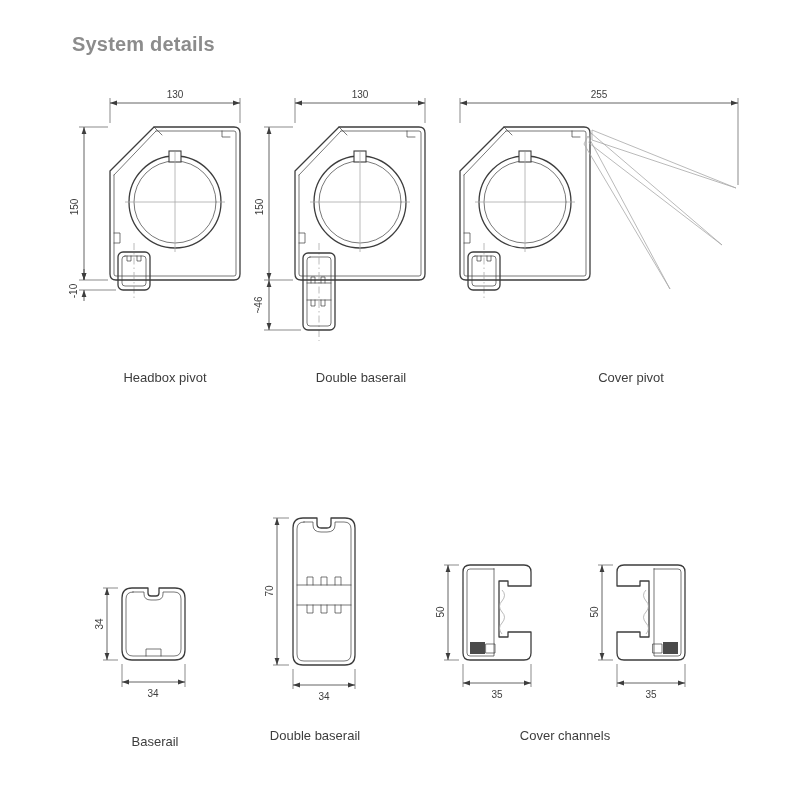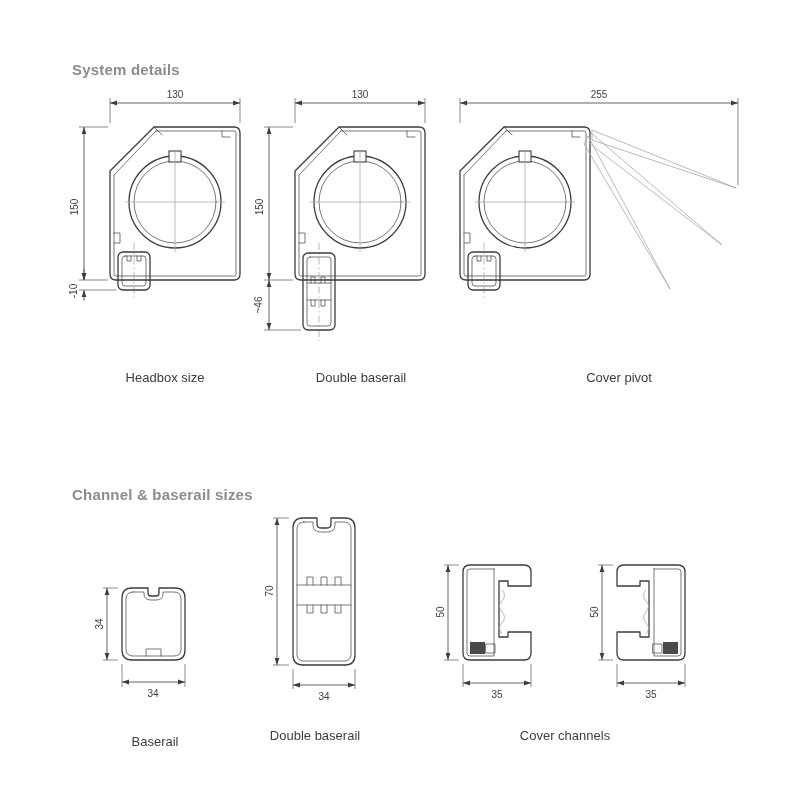--- a/index.html
+++ b/index.html
@@ -13,21 +13,21 @@
   .main  { fill:none; stroke:#3d3d3d; stroke-width:1.3; stroke-linejoin:round; stroke-linecap:round; }
   .thin  { fill:none; stroke:#3d3d3d; stroke-width:0.7; stroke-linejoin:round; stroke-linecap:round; }
   .light { fill:none; stroke:#a8a8a8; stroke-width:0.8; stroke-linejoin:round; }
   .cl    { fill:none; stroke:#a8a8a8; stroke-width:0.8; stroke-dasharray:7 3 1.5 3; }
   .dim   { fill:none; stroke:#3d3d3d; stroke-width:0.8; }
   .ext   { fill:none; stroke:#3d3d3d; stroke-width:0.6; }
   .slot  { fill:#ffffff; stroke:#3d3d3d; stroke-width:1.1; }
   .fill-dark { fill:#4a4a4a; stroke:none; }
   .dim-label { font-family:"Liberation Sans", sans-serif; font-size:10px; fill:#3d3d3d; }
   .section-title {
-    position:absolute; font-size:15px; font-weight:bold; color:#8c8c8c; letter-spacing:0.2px;margin-top:28px;
+    position:absolute; font-size:20px; font-weight:bold; color:#8c8c8c; letter-spacing:0.2px;
   }
   .diagram-label {
     position:absolute; font-size:13px; color:#3d3d3d; text-align:center;
   }
 </style>
 </head>
 <body>
 
 <div id="canvas">
 
@@ -120,25 +120,24 @@
       <path class="light" d="M146,48 L277,160 L144,58 Z"></path>
       <path class="light" d="M143,51 L225,204 L139,59 Z"></path>
     </g>
     <g>
       <path class="ext" d="M15,38 V13 M293,100 V13"></path>
       <line class="dim" x1="15" y1="18" x2="293" y2="18" marker-start="url(#arr)" marker-end="url(#arr)"></line>
       <text class="dim-label" x="154" y="13" text-anchor="middle">255</text>
     </g>
   </svg>
 
-  <div class="diagram-label" style="left:70px; top:370px; width:190px">Headbox size</div>
+  <div class="diagram-label" style="left:70px; top:370px; width:190px">Headbox pivot</div>
   <div class="diagram-label" style="left:266px; top:370px; width:190px">Double baserail</div>
-  <div class="diagram-label" style="left:464px; top:370px; width:310px">Cover pivot</div>
-
-  <div class="section-title" style="left:72px; top:458px">Channel &amp; baserail sizes</div>
+  <div class="diagram-label" style="left:476px; top:370px; width:310px">Cover pivot</div>
+
 
   <svg class="abs" style="left:95px; top:575px" width="120" height="130" viewBox="0 0 120 130">
     <g>
       <path class="main" d="M37,13 L53,13 L53,18 Q53,21 56,21 L61,21 Q64,21 64,18 L64,13 L80,13 Q90,13 90,23 L90,75 Q90,85 80,85 L37,85 Q27,85 27,75 L27,23 Q27,13 37,13 Z"></path>
       <path class="thin" d="M38,17 L49,17 L49,19 Q49,25 56,25 L61,25 Q68,25 68,19 L68,17 L79,17 Q86,17 86,24 L86,74 Q86,81 79,81 L38,81 Q31,81 31,74 L31,24 Q31,17 38,17 Z"></path>
       <path class="thin" d="M51,81 V74 H66 V81"></path>
     </g>
     <g>
       <path class="ext" d="M23,13 H8 M23,85 H8"></path>
       <line class="dim" x1="12" y1="13" x2="12" y2="85" marker-start="url(#arr)" marker-end="url(#arr)"></line>

